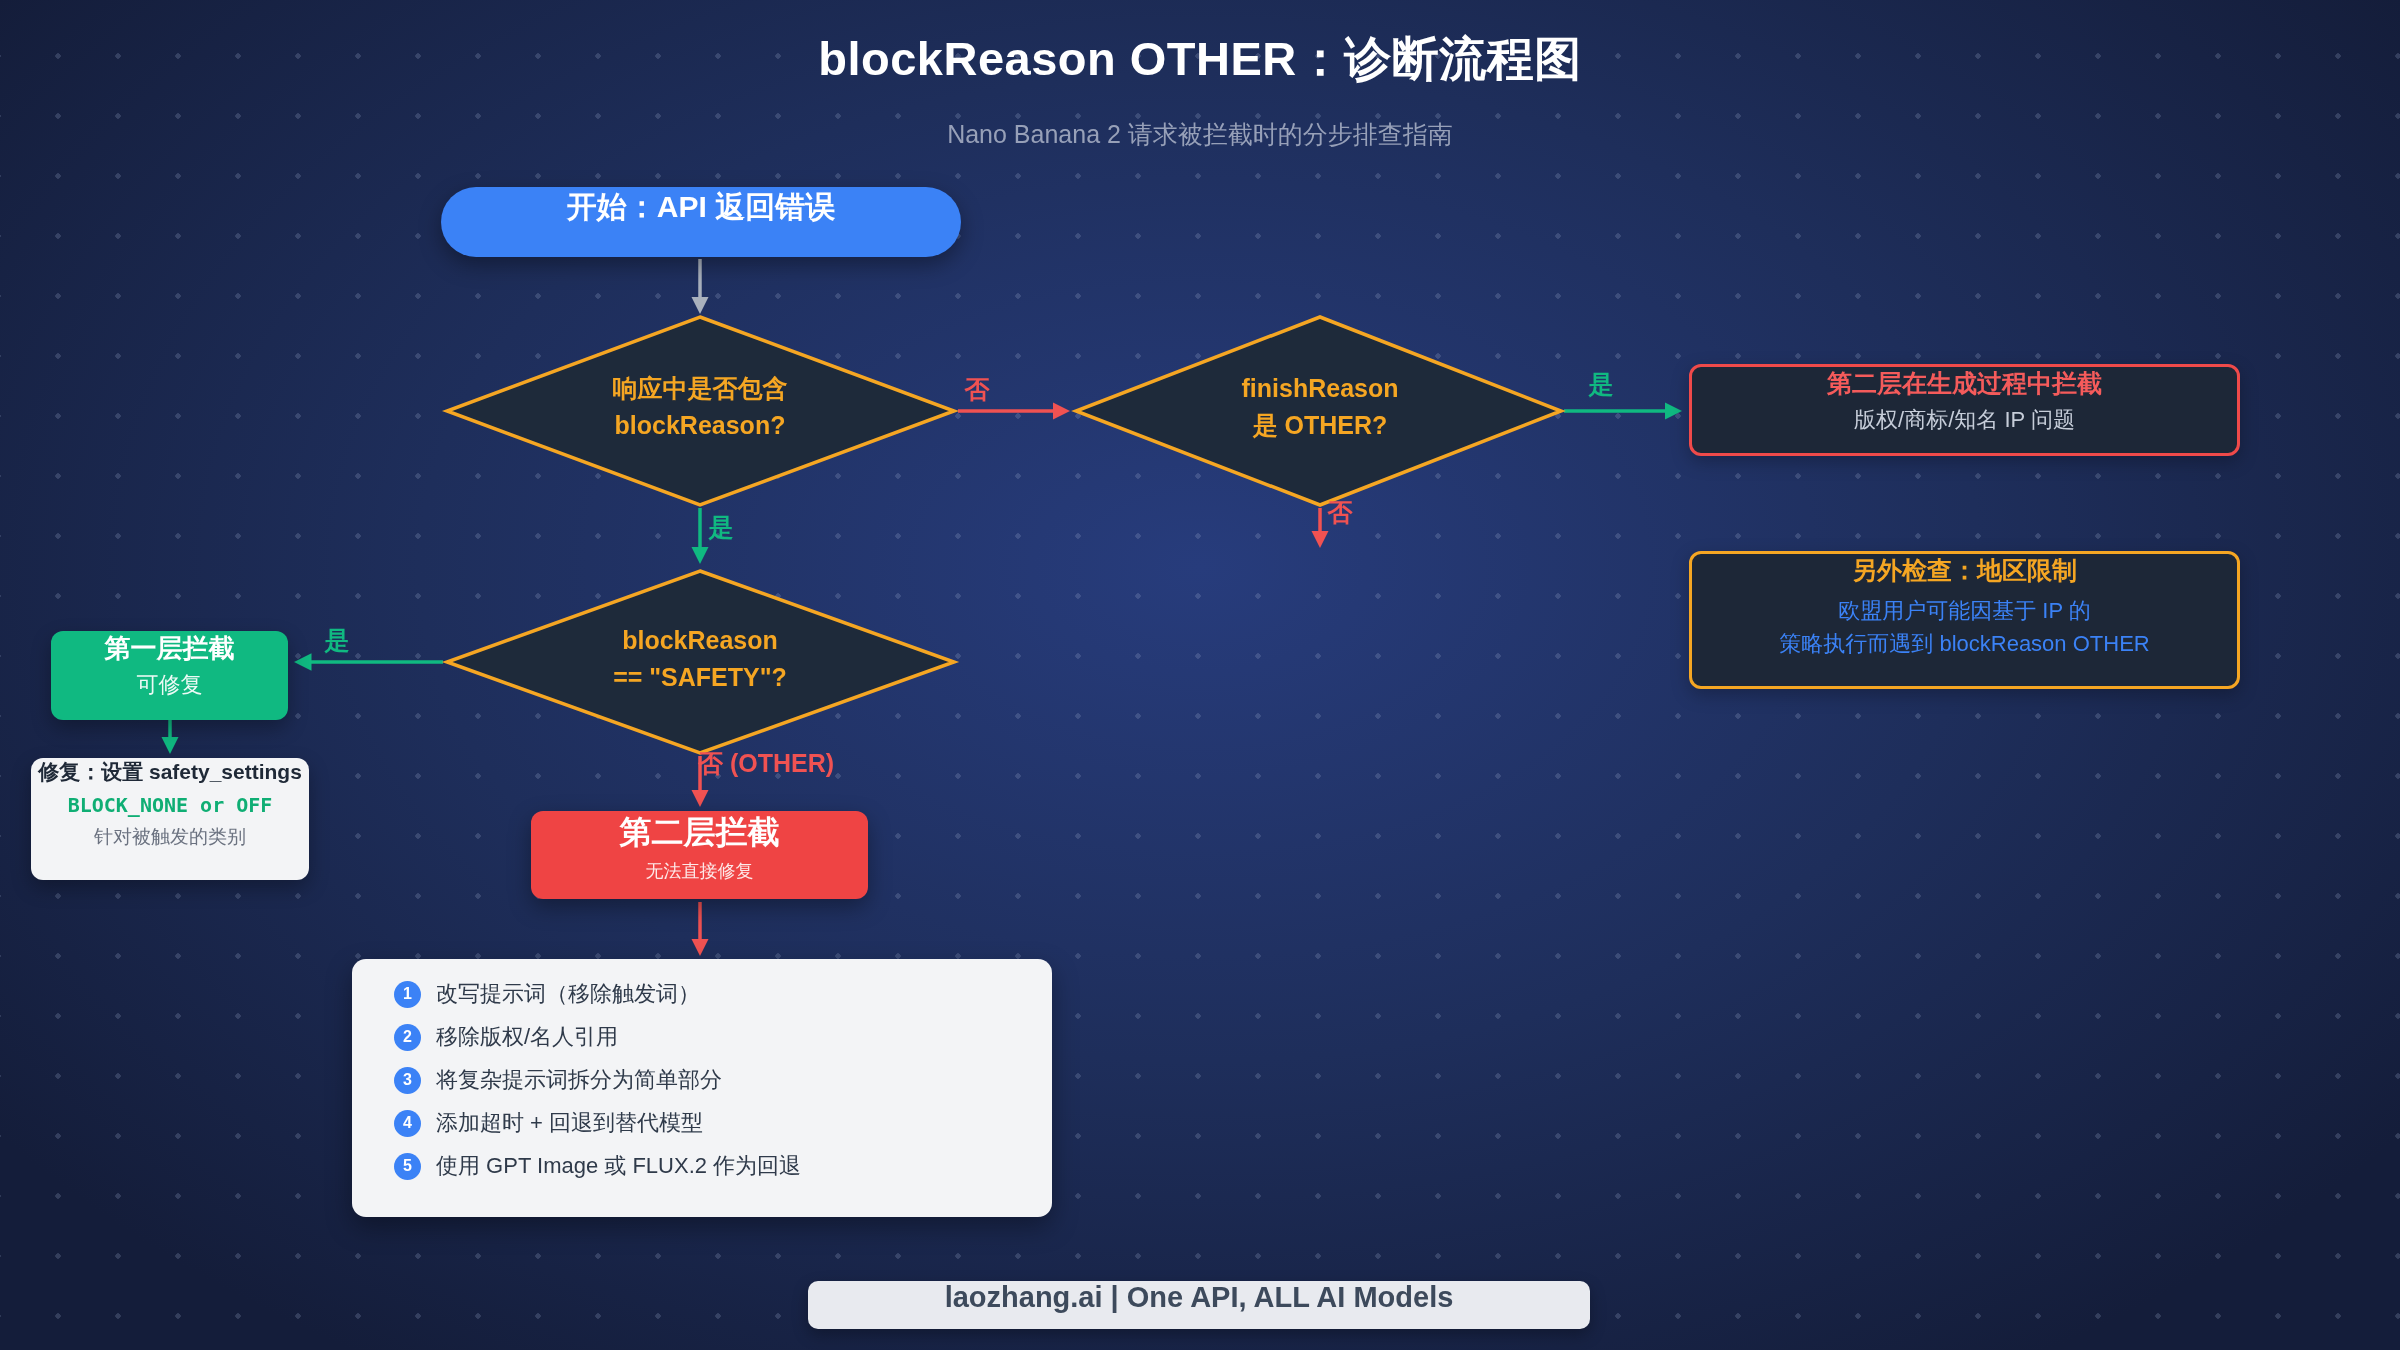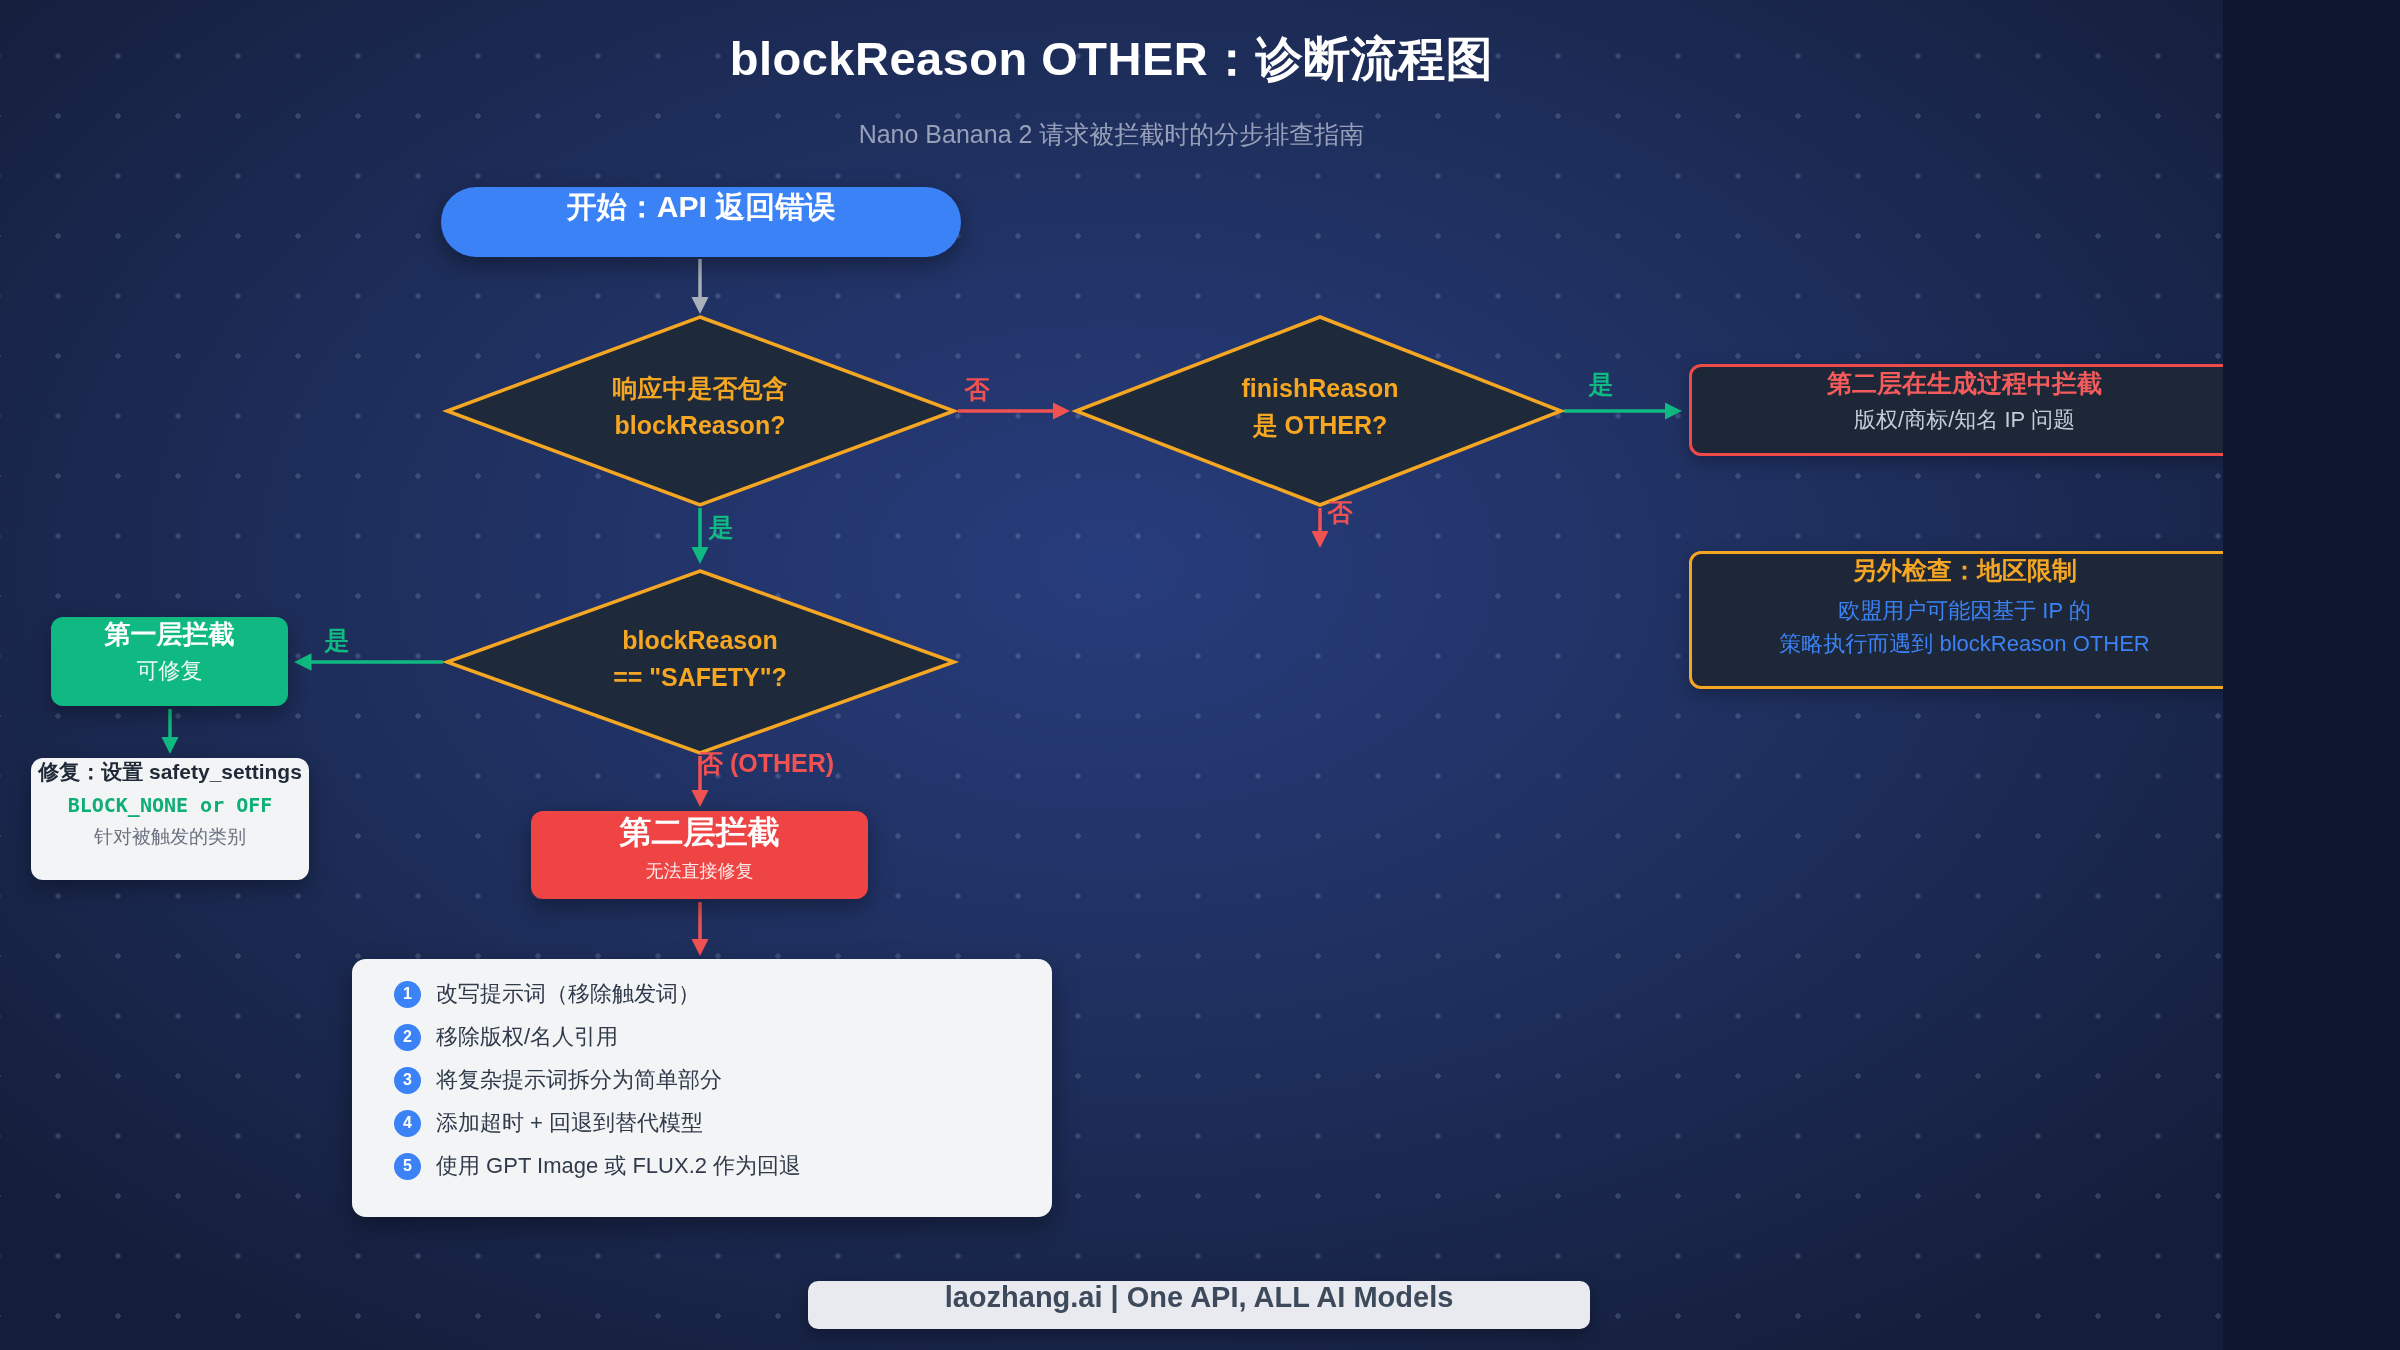--- a/index.html
+++ b/index.html
@@ -1,17 +1,17 @@
 <!DOCTYPE html>
 <html><head>
 <meta charset="utf-8">
 <style>
   html,body{margin:0;padding:0;background:#0e1630;}
   .canvas{
-    position:relative;width:2223px;height:1350px;overflow:hidden;
+    position:relative;width:2400px;height:1350px;overflow:hidden;
     font-family:"Liberation Sans","DejaVu Sans",sans-serif;
     background:radial-gradient(ellipse 1500px 950px at 50% 42%, #273c7c 0%, #1e2e5b 52%, #141d3a 100%);
   }
   .dots{position:absolute;inset:0;pointer-events:none;
     background-image:radial-gradient(circle, rgba(165,180,215,0.22) 2.5px, transparent 2.8px);
     background-size:60px 60px;background-position:28px 26px;}
   .title{position:absolute;left:0;right:0;top:28px;text-align:center;color:#ffffff;
     font-size:47px;font-weight:800;letter-spacing:0.5px;}
   .subtitle{position:absolute;left:0;right:0;top:118px;text-align:center;color:#97a0b8;font-size:25px;}
   svg.edges{position:absolute;left:0;top:0;}
@@ -26,21 +26,21 @@
   .edge-red{color:#f05252;}
   .darkbox{background:#1d2737;border-radius:12px;box-shadow:0 6px 18px rgba(0,0,0,0.25);}
   .blocked-gen{left:1689px;top:364px;width:551px;height:92px;border:3px solid #ef4a4a;}
   .blocked-gen .t{color:#f55b5b;font-size:25px;font-weight:700;margin-bottom:5px;}
   .blocked-gen .s{color:#c6cdd9;font-size:22px;}
   .check200{left:1099px;top:553px;width:441px;height:64px;border:3px solid #3b82f6;
     border-radius:10px;background:#1c2940;color:#4f94f8;font-size:25px;font-weight:600;}
   .region{left:1689px;top:551px;width:551px;height:138px;border:3px solid #f5a623;}
   .region .t{color:#f5a623;font-size:25px;font-weight:700;margin-bottom:7px;}
   .region .s{color:#3b82f6;font-size:22px;line-height:33px;}
-  .layer1{left:51px;top:617px;width:237px;height:89px;border-radius:12px;background:#10b981;
+  .layer1{left:51px;top:631px;width:237px;height:89px;border-radius:12px;background:#10b981;
     box-shadow:0 8px 20px rgba(0,0,0,0.3);}
   .layer1 .t{color:#fff;font-size:26px;font-weight:700;margin-bottom:4px;}
   .layer1 .s{color:rgba(255,255,255,0.92);font-size:22px;}
   .fixbox{left:31px;top:758px;width:278px;height:122px;border-radius:12px;background:#f3f4f6;
     box-shadow:0 8px 20px rgba(0,0,0,0.3);}
   .fixbox .t{color:#1f2937;font-size:21px;font-weight:700;margin-bottom:7px;}
   .fixbox .c{color:#0fae74;font-size:20px;font-weight:700;font-family:"DejaVu Sans Mono","Liberation Mono",monospace;margin-bottom:7px;}
   .fixbox .n{color:#6b7280;font-size:19px;}
   .layer2{left:531px;top:811px;width:337px;height:88px;border-radius:12px;background:#ef4444;
     box-shadow:0 8px 22px rgba(0,0,0,0.35);}

